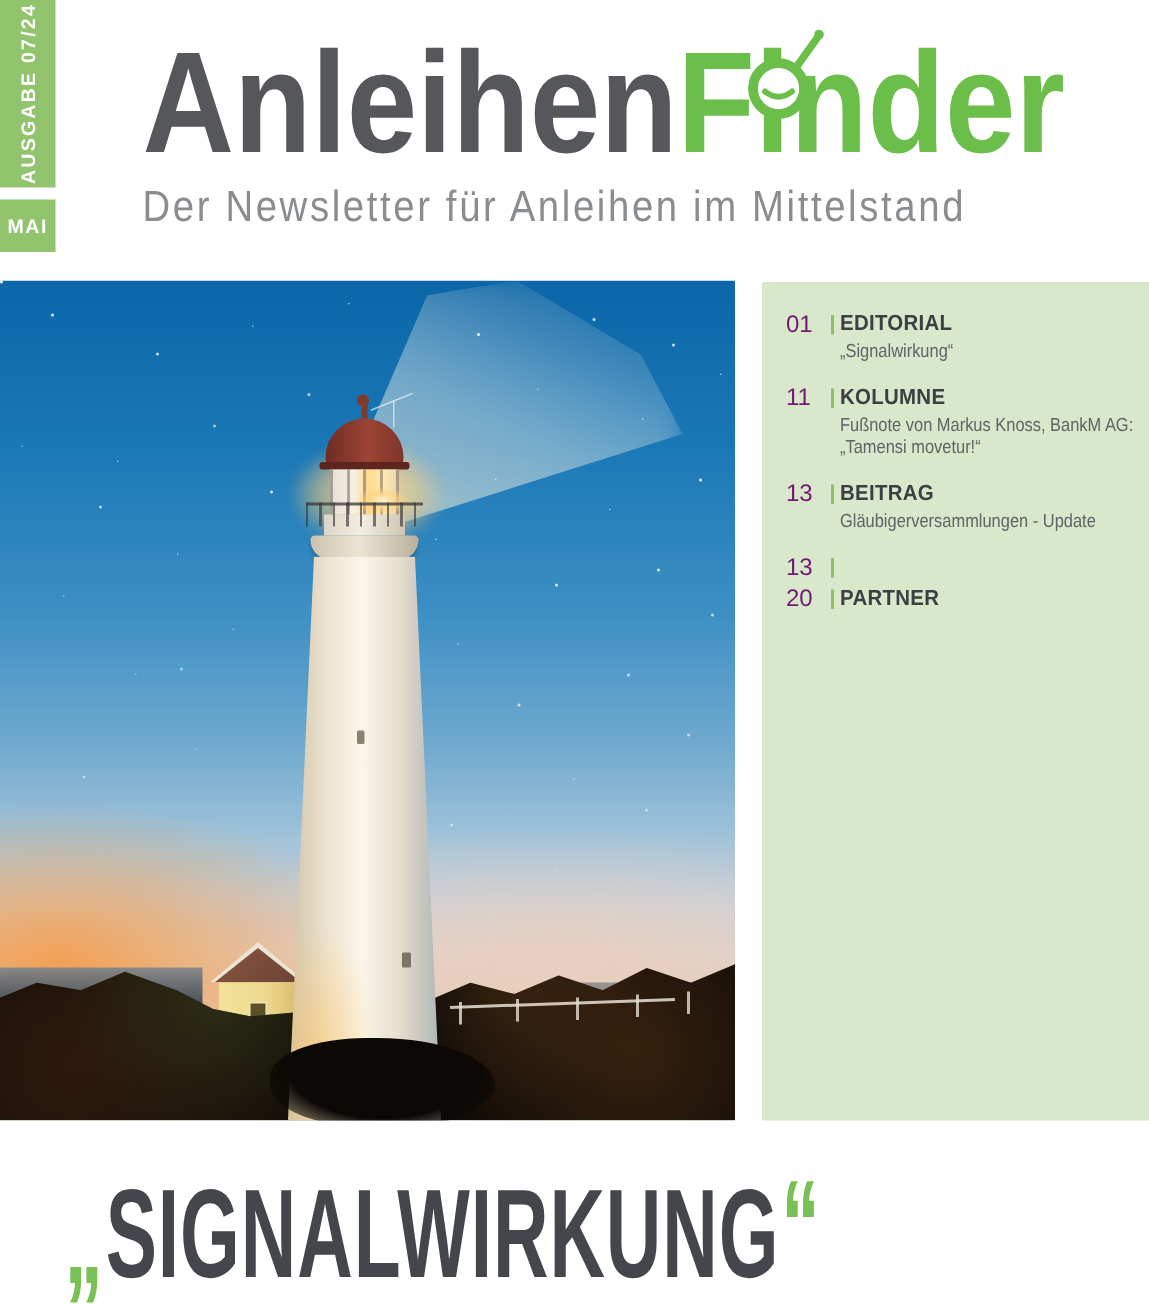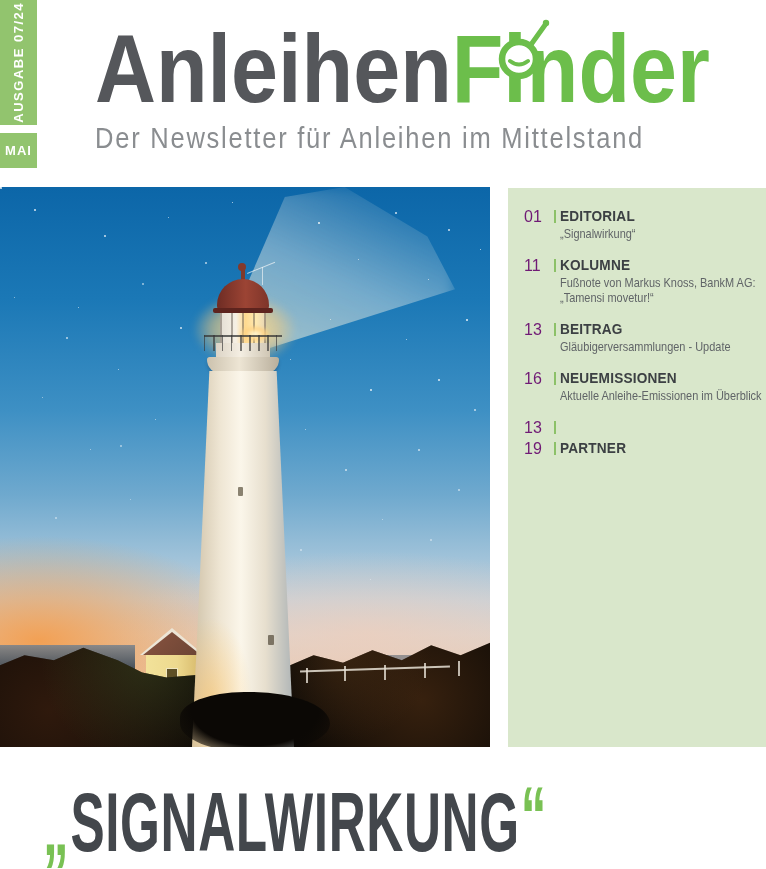--- a/index.html
+++ b/index.html
@@ -231,34 +231,26 @@
         </span>
     </div>
     <div class="toc-item">
       <span class="pg">13</span>
       <span class="bar"></span>
       <span class="txt">
           <span class="ttl">BEITRAG</span>
           <span class="dsc">Gläubigerversammlungen - Update</span>
         </span>
     </div>
-    <div class="toc-item">
-      <span class="pg">16</span>
-      <span class="bar"></span>
-      <span class="txt">
-          <span class="ttl">NEUEMISSIONEN</span>
-          <span class="dsc">Aktuelle Anleihe-Emissionen im Überblick</span>
-        </span>
-    </div>
     <div class="toc-item compact">
       <span class="pg">13</span>
       <span class="bar"></span>
     </div>
     <div class="toc-item compact">
-      <span class="pg">19</span>
+      <span class="pg">20</span>
       <span class="bar"></span>
       <span class="txt">
           <span class="ttl">PARTNER</span>
         </span>
     </div>
   </div>
 
   <div class="headline"><span class="q-open">„</span><span class="word">SIGNALWIRKUNG</span><span class="q-close">“</span></div>
 
 </div>

